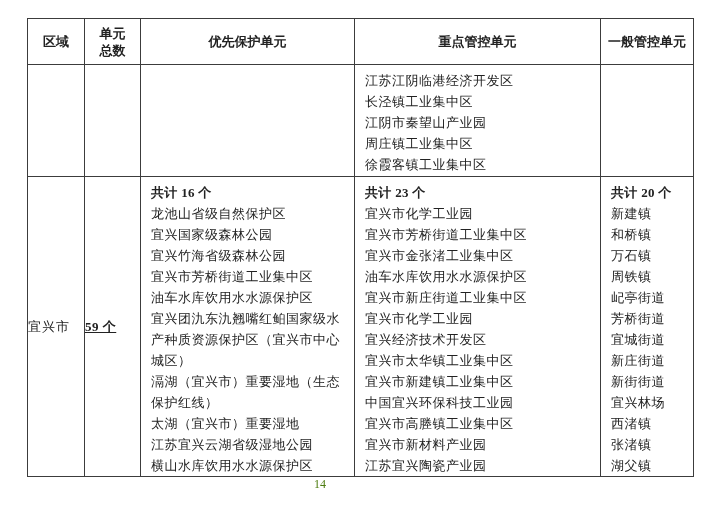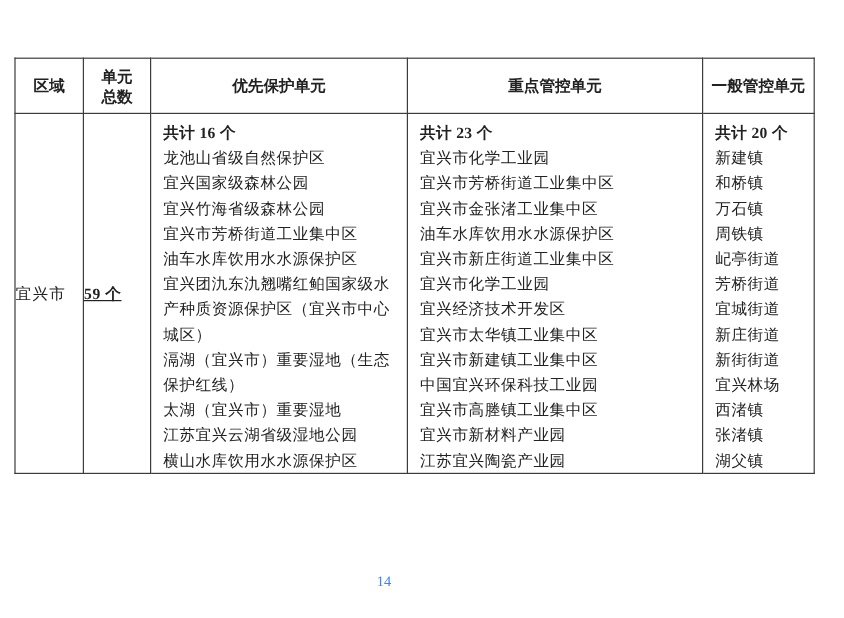--- a/index.html
+++ b/index.html
@@ -4,26 +4,25 @@
 <style>
   * { margin: 0; padding: 0; box-sizing: border-box; }
   html, body { width: 703px; height: 515px; background: #ffffff; overflow: hidden; }
   body {
     font-family: "Liberation Serif", "DejaVu Serif", serif;
     color: #222222;
     position: relative;
   }
   .doc-table {
     position: absolute;
-    left: 12px;
+    left: 27px;
     top: 18px;
     width: 666px;
     border-collapse: collapse;
     table-layout: fixed;
-    margin-top: 30px;
   }
   .doc-table th, .doc-table td {
     border: 1px solid #3c3c3c;
     vertical-align: top;
     font-size: 13px;
   }
   .doc-table thead th {
     font-weight: bold;
     text-align: center;
     vertical-align: middle;
@@ -51,21 +50,21 @@
     line-height: 21px;
     letter-spacing: 0.5px;
   }
   .page-number {
     position: absolute;
     left: 0;
     top: 477px;
     width: 640px;
     text-align: center;
     font-size: 12px;
-    color: #3b82f6;
+    color: #4d7c0f;
   }
 </style>
 </head>
 <body>
 
 <table class="doc-table">
   <colgroup>
     <col style="width:57px">
     <col style="width:56px">
     <col style="width:214px">
@@ -76,20 +75,39 @@
     <tr>
       <th>区域</th>
       <th class="hdr-total">单元
 总数</th>
       <th>优先保护单元</th>
       <th>重点管控单元</th>
       <th>一般管控单元</th>
     </tr>
   </thead>
   <tbody>
+    <tr class="row-cont">
+      <td class="cell-center"></td>
+      <td class="cell-center"></td>
+      <td class="cell-list">
+        <ul class="items"></ul>
+      </td>
+      <td class="cell-list">
+        <ul class="items">
+            <li>江苏江阴临港经济开发区</li>
+            <li>长泾镇工业集中区</li>
+            <li>江阴市秦望山产业园</li>
+            <li>周庄镇工业集中区</li>
+            <li>徐霞客镇工业集中区</li>
+          </ul>
+      </td>
+      <td class="cell-list">
+        <ul class="items"></ul>
+      </td>
+    </tr>
     <tr class="row-main">
       <td class="cell-center">宜兴市</td>
       <td class="cell-center bold">59 个</td>
       <td class="cell-list">
         <div class="summary">共计 16 个</div>
         <ul class="items">
             <li>龙池山省级自然保护区</li>
             <li>宜兴国家级森林公园</li>
             <li>宜兴竹海省级森林公园</li>
             <li>宜兴市芳桥街道工业集中区</li>

